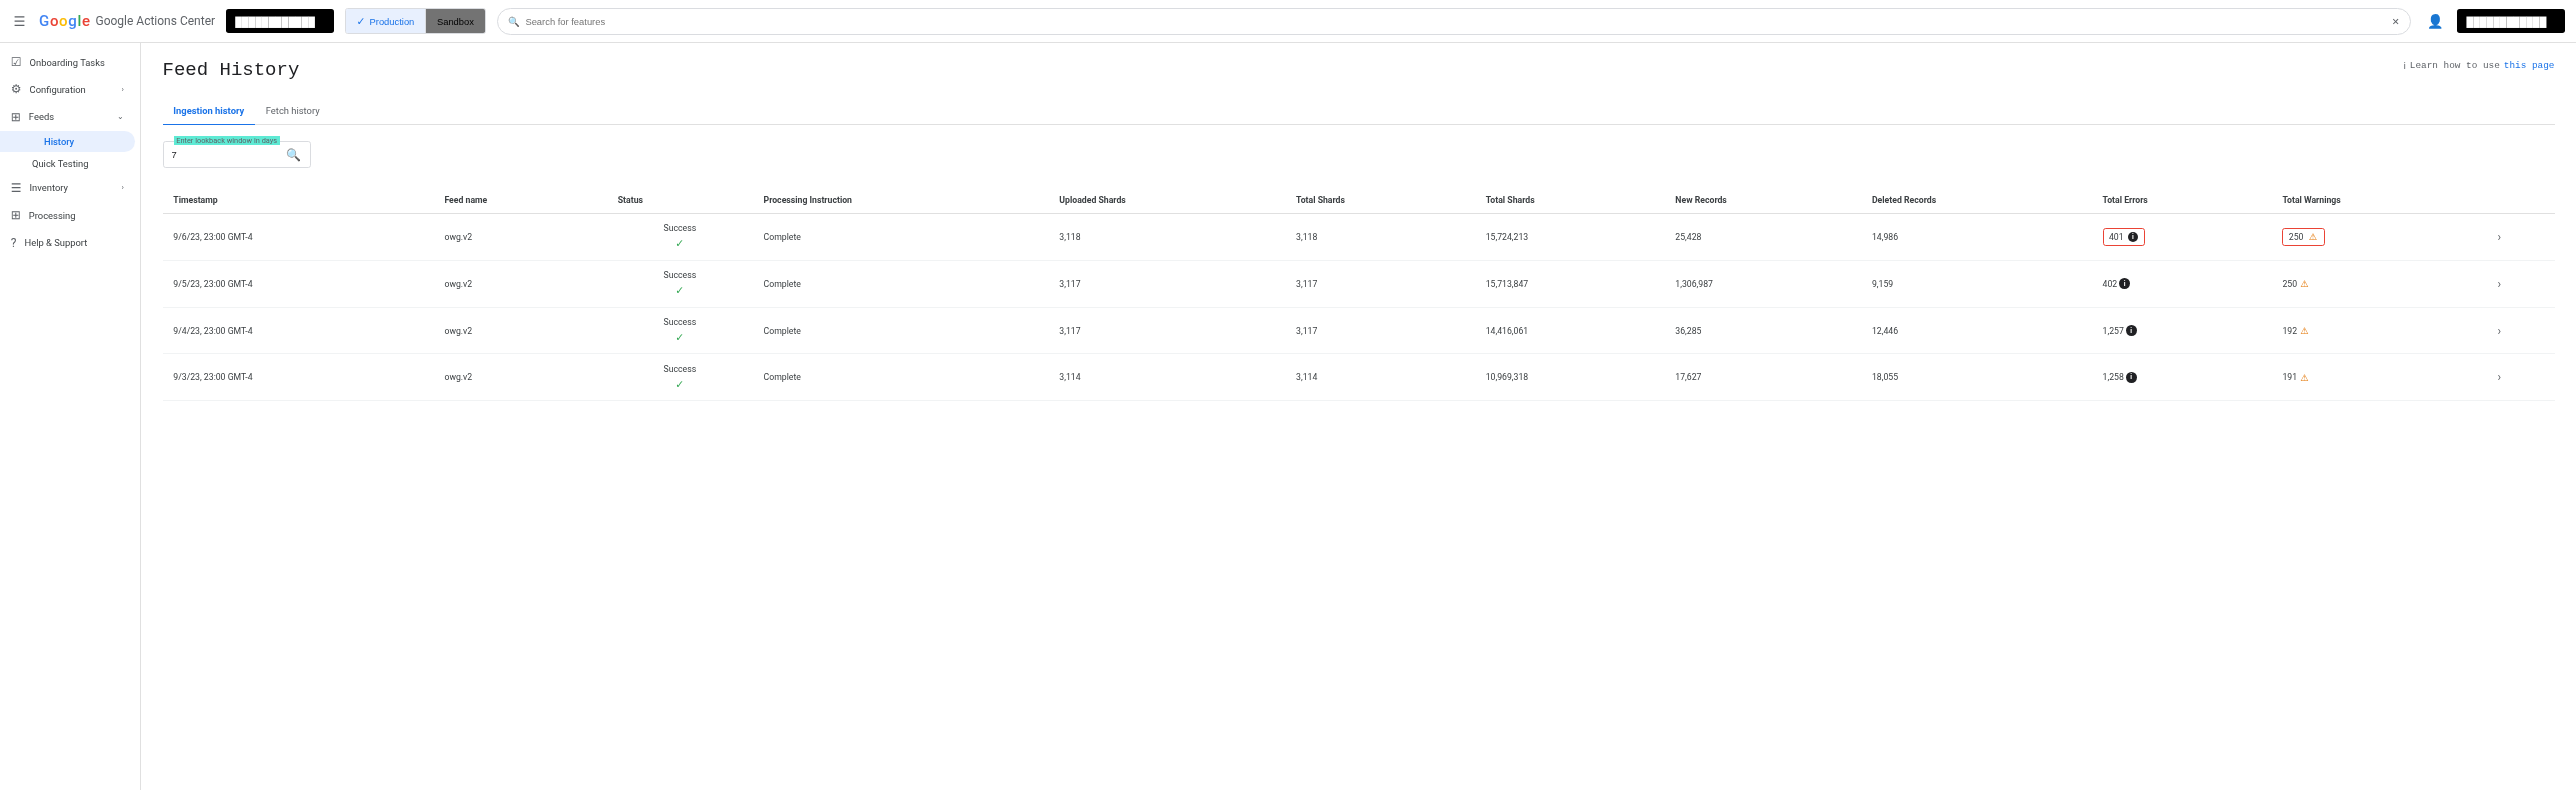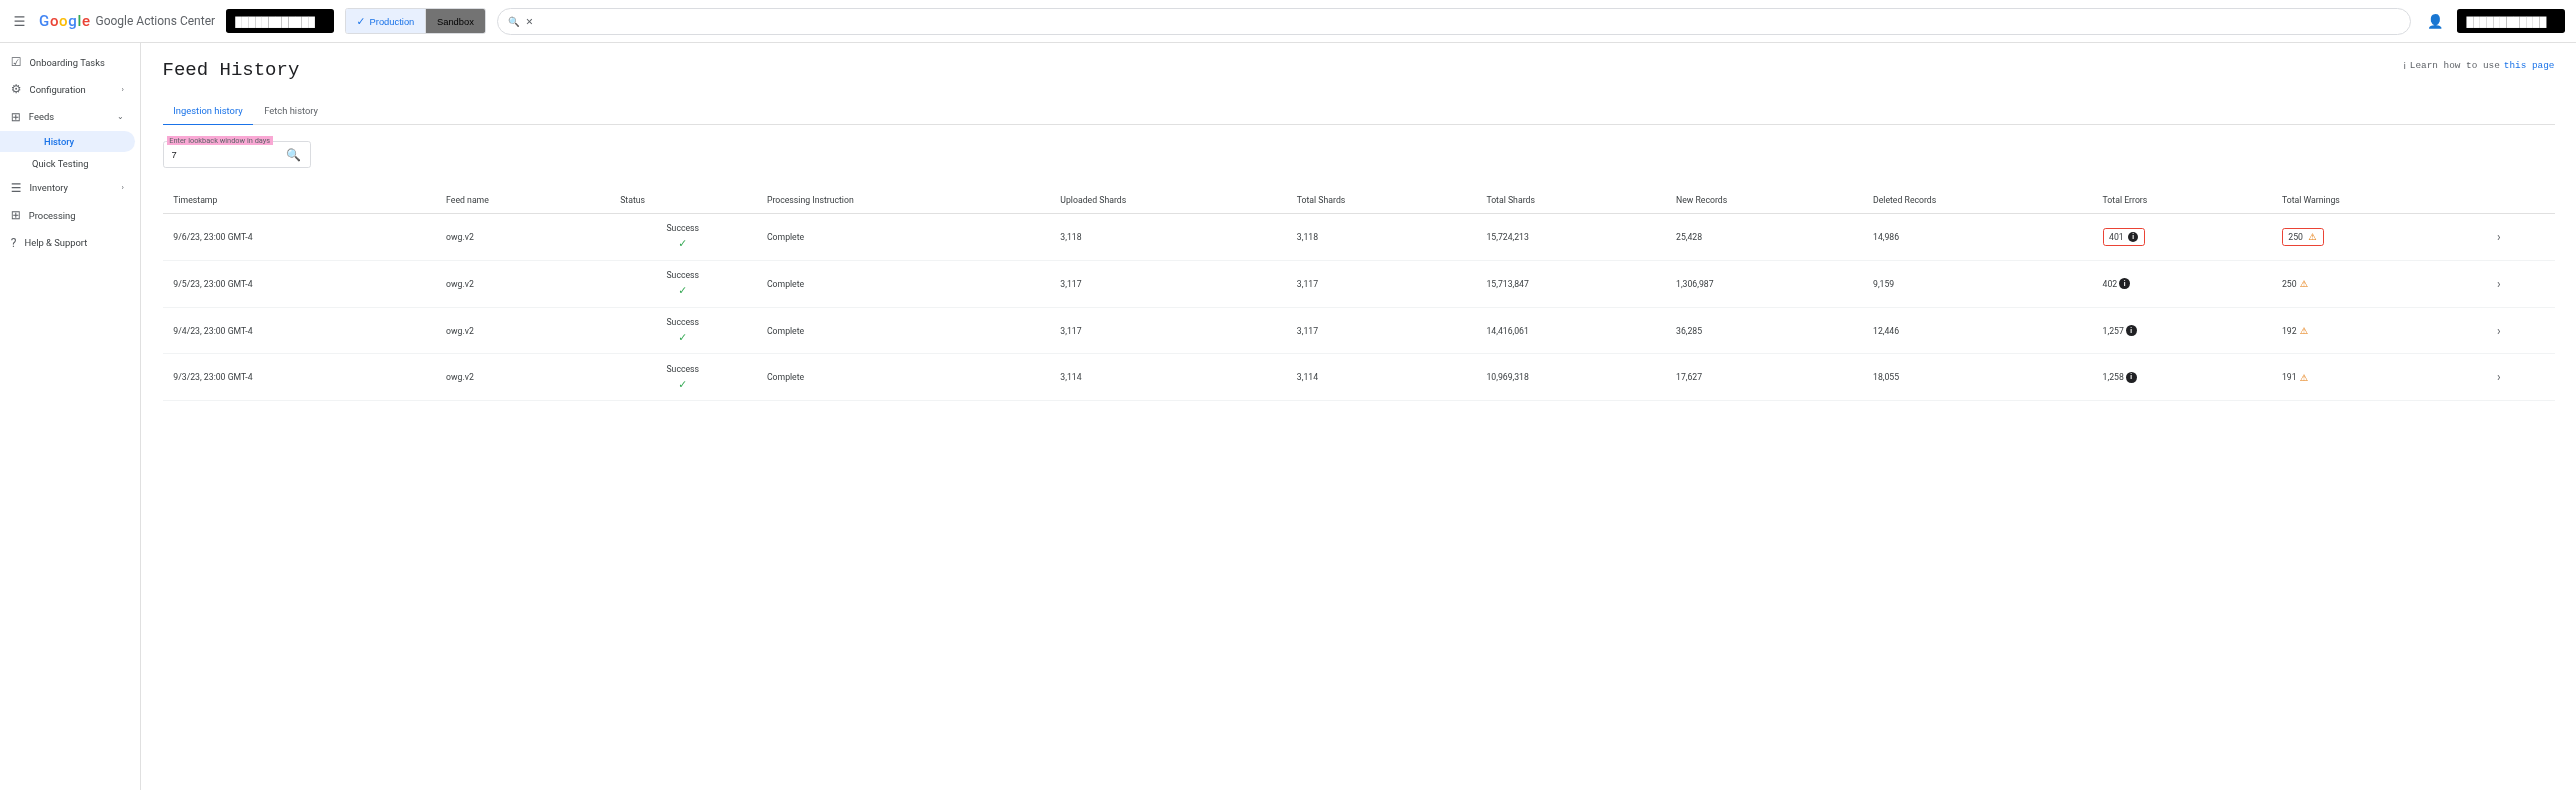--- a/index.html
+++ b/index.html
@@ -203,41 +203,41 @@
       padding: 8px 10.8px;
       font-size: 9.4px;
       cursor: pointer;
       color: #5f6368;
       border-bottom: 1.3px solid transparent;
       margin-bottom: -0.7px;
     }
     .tab.active {
       color: #1a73e8;
       border-bottom-color: #1a73e8;
-      font-weight: 400;
+      font-weight: 700;
     }
 
     
     .lookback-container {
       display: flex;
       align-items: center;
       margin-bottom: 19px;
     }
     .lookback-input-wrap {
       position: relative;
       border: 0.7px solid #dadce0;
       border-radius: 2.7px;
       padding: 5.4px 8px;
       width: 148px;
     }
     .lookback-label {
       position: absolute;
       top: -6px;
-      left: 3px;
-      background: #f9a8d4;
+      left: 10px;
+      background: #5eead4;
       padding: 0 2.7px;
       font-size: 7.4px;
       color: #5f6368;
     }
     .lookback-input-row {
       display: flex;
       align-items: center;
       gap: 5.4px;
     }
     .lookback-input-row input {
@@ -262,21 +262,21 @@
       overflow-x: auto;
     }
     table {
       width: 100%;
       border-collapse: collapse;
       font-size: 8.7px;
     }
     thead th {
       text-align: left;
       padding: 8px 10.8px;
-      font-weight: 400;
+      font-weight: 700;
       color: #3c4043;
       border-bottom: 0.7px solid #e0e0e0;
       white-space: nowrap;
     }
     tbody tr {
       border-bottom: 0.7px solid #f1f3f4;
     }
     tbody td {
       padding: 9.4px 10.8px;
       color: #3c4043;
@@ -368,20 +368,21 @@
       <span class="check-icon">✓</span>
       <span>Production</span>
     </button>
     <button class="env-btn">
       <span>Sandbox</span>
     </button>
   </div>
 
   <div class="search-bar">
     <span>🔍</span>
+    <input type="text" placeholder="Search for features" style="">
     <span>✕</span>
   </div>
 
   <div class="topbar-right">
     <button class="icon-btn">👤</button>
     <div class="topbar-account">
       <span>████████████</span>
     </div>
   </div>
 </div>

